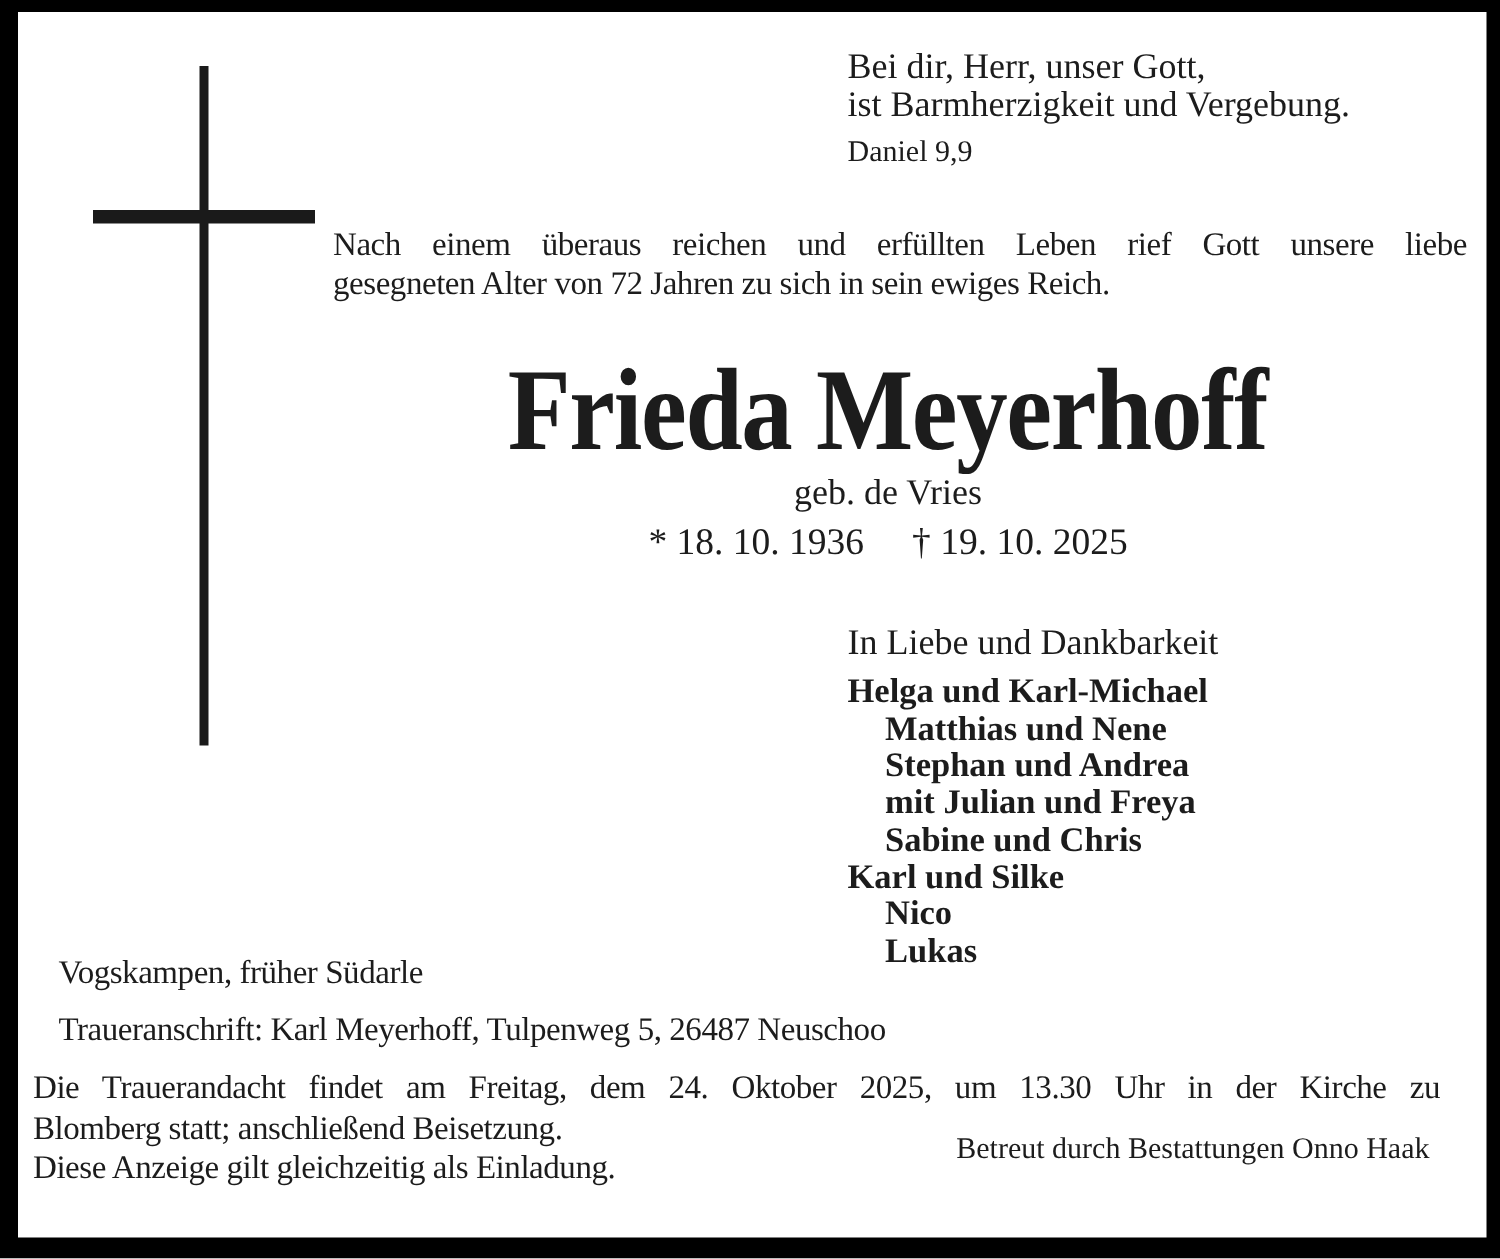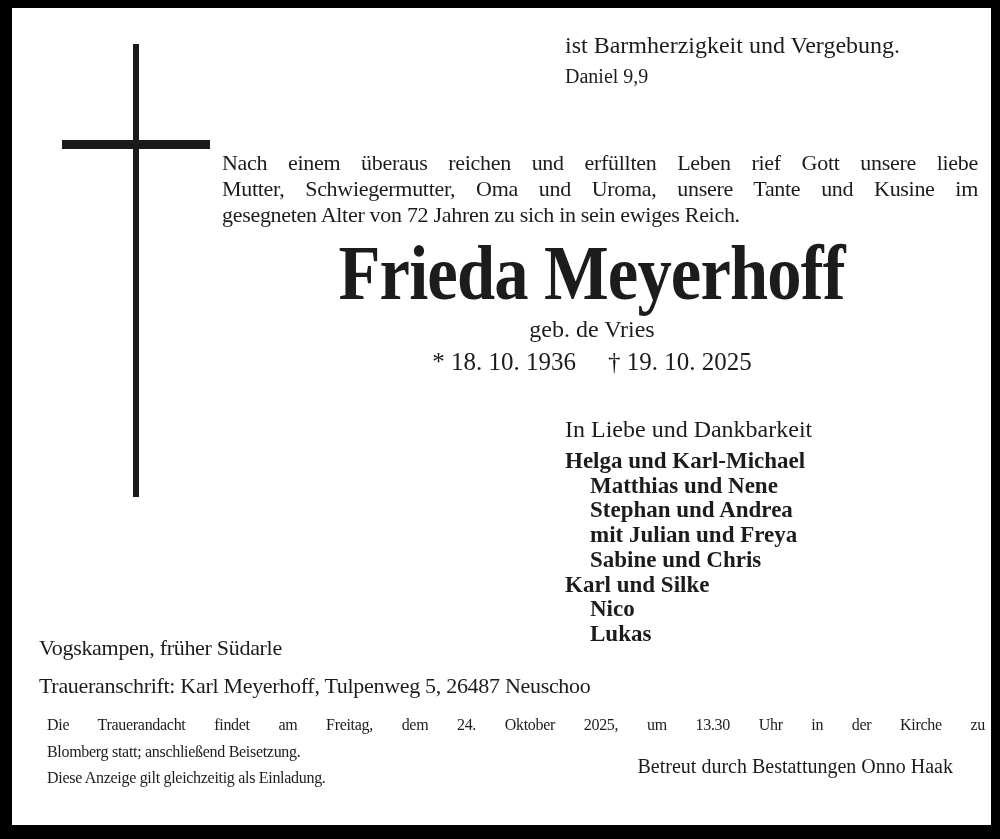--- a/index.html
+++ b/index.html
@@ -115,23 +115,23 @@
   }
   .condolence {
     position: absolute;
     left: 39px; top: 673px;
     font-size: 22px;
     letter-spacing: -0.3px;
     z-index: 1;
   }
   .service-block {
     position: absolute;
-    left: 47px; top: 712px;
+    left: 22px; top: 712px;
     width: 938px;
-    font-size: 16px;
+    font-size: 22px;
     line-height: 26.5px;
     letter-spacing: -0.3px;
     z-index: 1;
   }
   .funeral-home {
     position: absolute;
     right: 47px; top: 755px;
     font-size: 20px;
     z-index: 1;
   }
@@ -140,27 +140,27 @@
 <body>
 
 <div class="frame"></div>
 
 <div class="cross">
   <div class="cross-v"></div>
   <div class="cross-h"></div>
 </div>
 
 <div class="scripture">
+  <div>Bei dir, Herr, unser Gott,</div>
   <div>ist Barmherzigkeit und Vergebung.</div>
   <div class="scripture-source">Daniel 9,9</div>
 </div>
 
 <div class="announcement">
   <div class="just">Nach einem überaus reichen und erfüllten Leben rief Gott unsere liebe</div>
-  <div class="just">Mutter, Schwiegermutter, Oma und Uroma, unsere Tante und Kusine im</div>
   <div>gesegneten Alter von 72 Jahren zu sich in sein ewiges Reich.</div>
 </div>
 
 <div class="center-col name-line">
   <span class="deceased-name">Frieda Meyerhoff</span>
 </div>
 
 <div class="center-col maiden-line">
   <span>geb. de Vries</span>
 </div>

